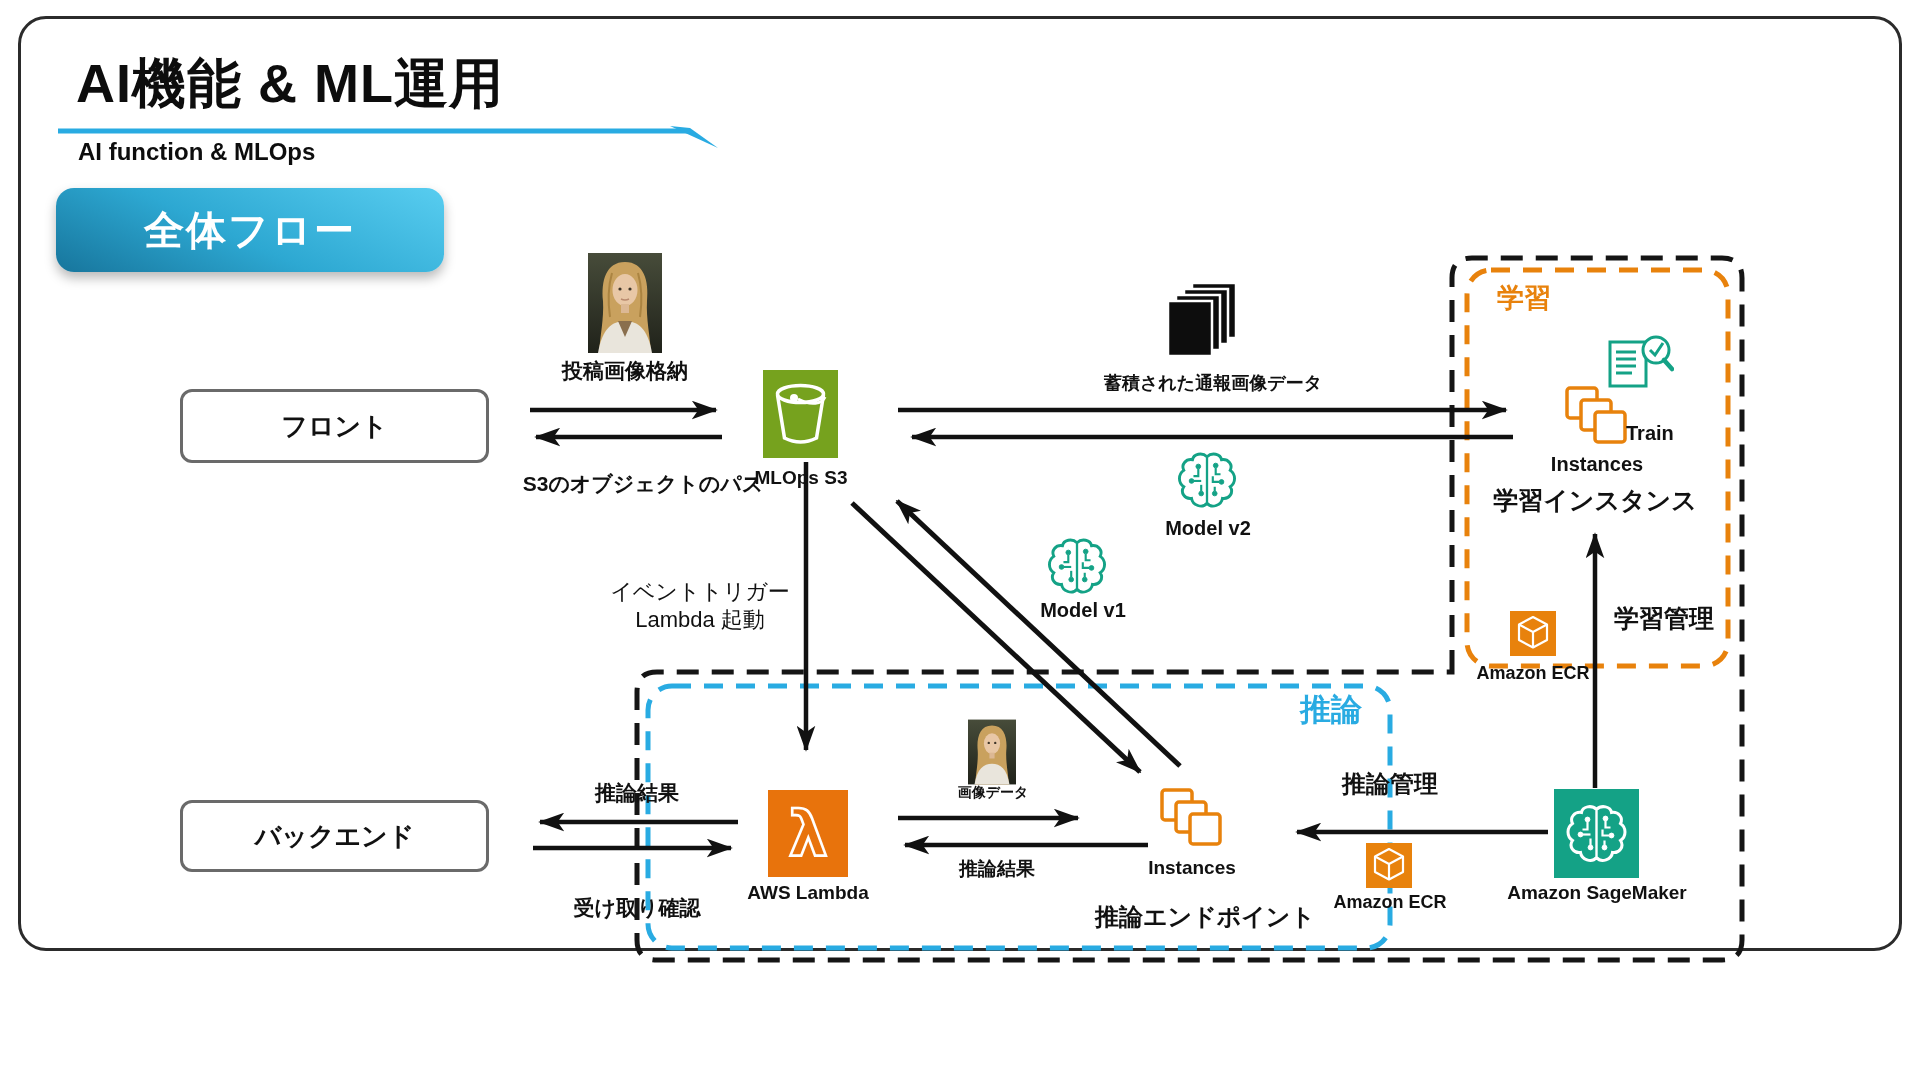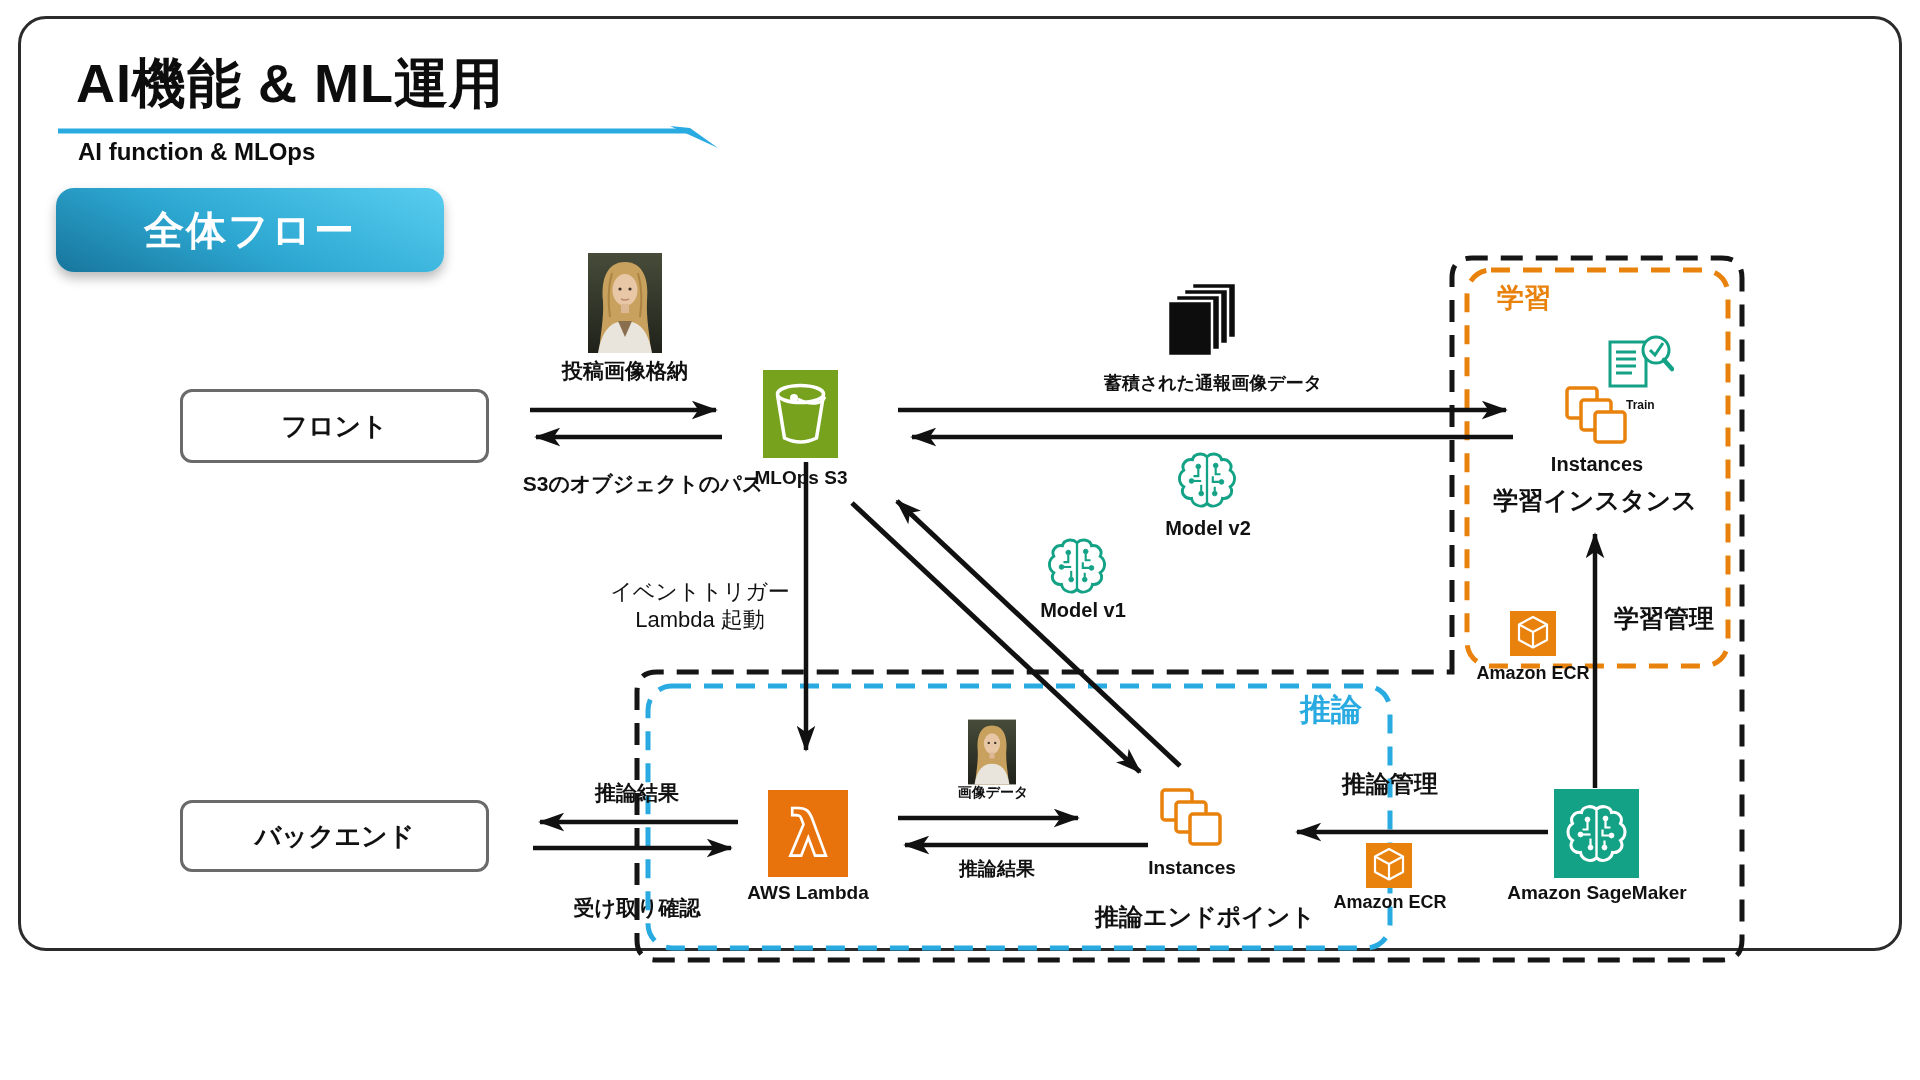--- a/index.html
+++ b/index.html
@@ -234,21 +234,21 @@
       <rect x="30" y="26" width="30" height="30" rx="3" fill="#fff" stroke="#E8820C" stroke-width="3.5"></rect>
     </svg>
   </div>
 
   <div class="lbl" style="left:625px;top:357px;font-size:21px;">投稿画像格納</div>
   <div class="lbl" style="left:643px;top:470px;font-size:21px;">S3のオブジェクトのパス</div>
   <div class="lbl" style="left:801px;top:467px;font-size:19px;">MLOps S3</div>
   <div class="lbl" style="left:1213px;top:371px;font-size:18px;">蓄積された通報画像データ</div>
   <div class="lbl" style="left:700px;top:577px;font-size:22px;font-weight:normal;">イベントトリガー</div>
   <div class="lbl" style="left:700px;top:605px;font-size:22px;font-weight:normal;">Lambda 起動</div>
-  <div class="lbl-l" style="left:1626px;top:398px;font-size:12px;">Train</div>
+  <div class="lbl-l" style="left:1626px;top:422px;font-size:20px;">Train</div>
   <div class="lbl" style="left:1597px;top:453px;font-size:20px;">Instances</div>
   <div class="lbl" style="left:1595px;top:484px;font-size:25px;">学習インスタンス</div>
   <div class="lbl-l" style="left:1614px;top:602px;font-size:25px;">学習管理</div>
   <div class="lbl" style="left:1533px;top:663px;font-size:18px;">Amazon ECR</div>
   <div class="lbl" style="left:1597px;top:882px;font-size:19px;">Amazon SageMaker</div>
   <div class="lbl" style="left:637px;top:779px;font-size:21px;">推論結果</div>
   <div class="lbl" style="left:637px;top:894px;font-size:21px;">受け取り確認</div>
   <div class="lbl" style="left:808px;top:882px;font-size:19px;">AWS Lambda</div>
   <div class="lbl" style="left:993px;top:784px;font-size:14px;">画像データ</div>
   <div class="lbl" style="left:997px;top:856px;font-size:19px;">推論結果</div>

